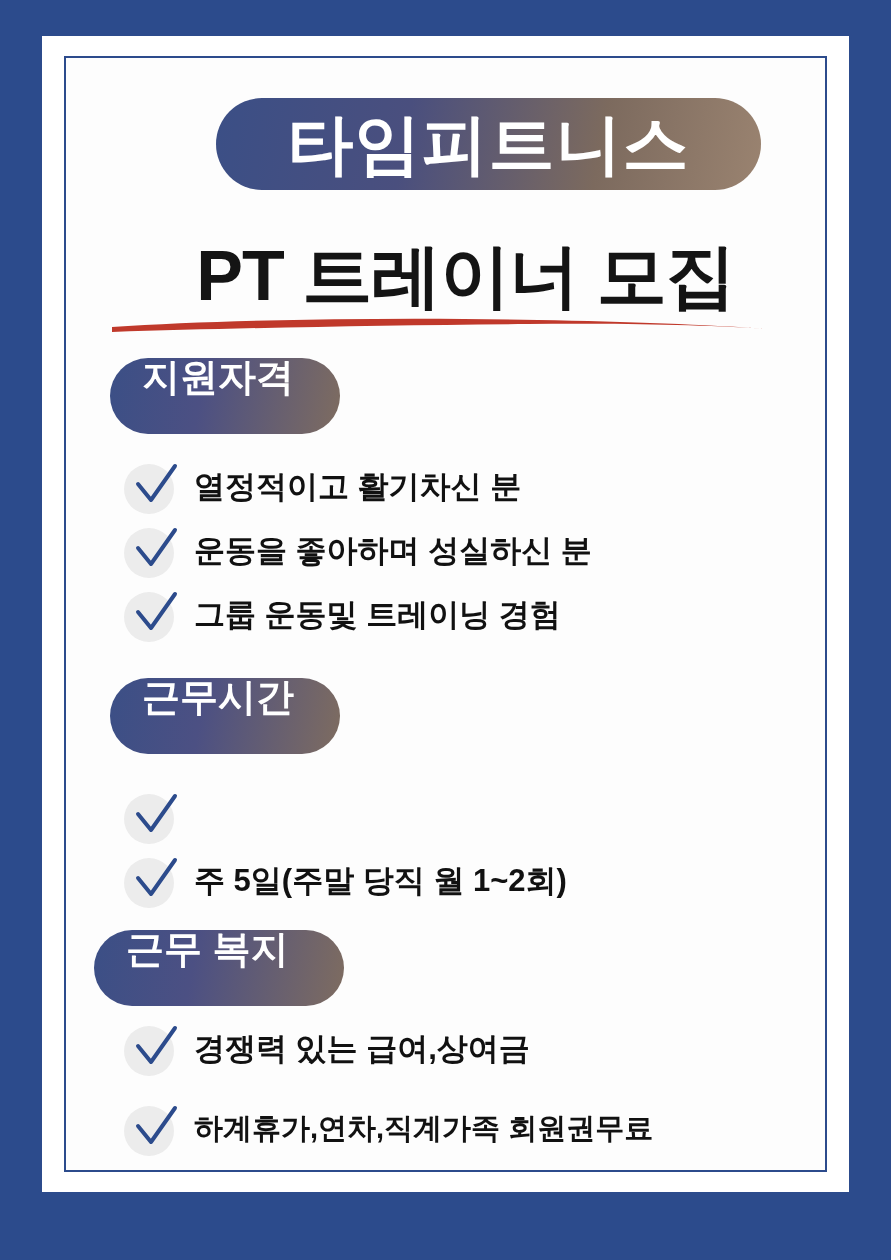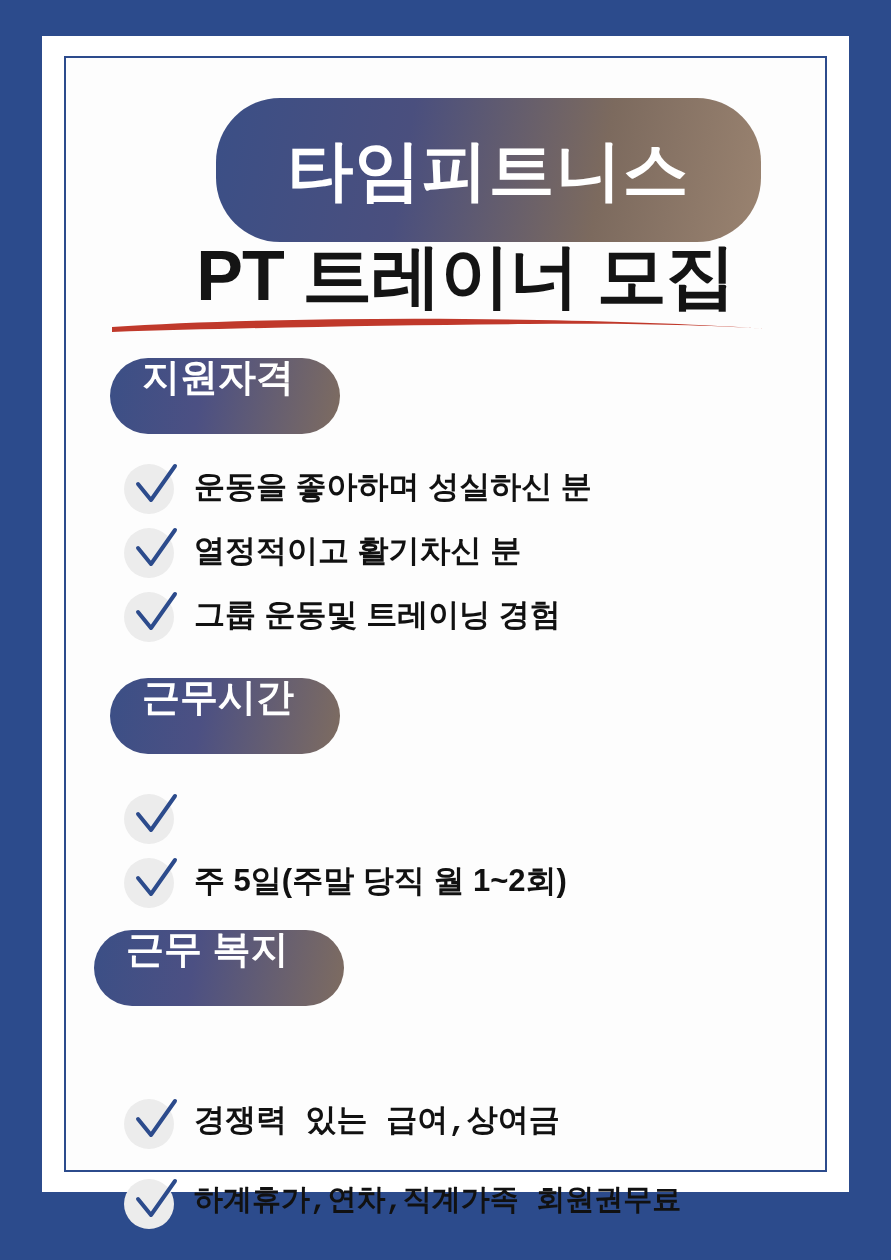--- a/index.html
+++ b/index.html
@@ -35,21 +35,21 @@
     background: #fdfdfd;
     box-sizing: border-box;
   }
 
   
   .brand-pill {
     position: absolute;
     left: 150px;
     top: 40px;
     width: 545px;
-    height: 144px;
+    height: 92px;
     border-radius: 64px;
     background: linear-gradient(100deg, #3b4f86 0%, #4a4f7e 35%, #7c6a5e 70%, #9a8370 100%);
     display: flex;
     align-items: center;
     justify-content: center;
   }
   .brand-text {
     color: #ffffff;
     font-size: 66px;
     font-weight: 700;
@@ -165,30 +165,30 @@
       <span>지원자격</span>
     </div>
     <div class="bullets" style="top:400px;">
       <div class="bullet">
         <div class="check-wrap">
           <div class="check-bg"></div>
           <svg class="check-mark" viewBox="0 0 52 52">
               <path d="M8,26 L21,42 L45,8" fill="none" stroke="#2c4b8c" stroke-width="4" stroke-linecap="round" stroke-linejoin="round"></path>
             </svg>
         </div>
+        <div class="bullet-text">열정적이고 활기차신 분</div>
+      </div>
+      <div class="bullet">
+        <div class="check-wrap">
+          <div class="check-bg"></div>
+          <svg class="check-mark" viewBox="0 0 52 52">
+              <path d="M8,26 L21,42 L45,8" fill="none" stroke="#2c4b8c" stroke-width="4" stroke-linecap="round" stroke-linejoin="round"></path>
+            </svg>
+        </div>
         <div class="bullet-text">운동을 좋아하며 성실하신 분</div>
-      </div>
-      <div class="bullet">
-        <div class="check-wrap">
-          <div class="check-bg"></div>
-          <svg class="check-mark" viewBox="0 0 52 52">
-              <path d="M8,26 L21,42 L45,8" fill="none" stroke="#2c4b8c" stroke-width="4" stroke-linecap="round" stroke-linejoin="round"></path>
-            </svg>
-        </div>
-        <div class="bullet-text">열정적이고 활기차신 분</div>
       </div>
       <div class="bullet">
         <div class="check-wrap">
           <div class="check-bg"></div>
           <svg class="check-mark" viewBox="0 0 52 52">
               <path d="M8,26 L21,42 L45,8" fill="none" stroke="#2c4b8c" stroke-width="4" stroke-linecap="round" stroke-linejoin="round"></path>
             </svg>
         </div>
         <div class="bullet-text">그룹 운동및 트레이닝 경험</div>
       </div>
@@ -213,21 +213,21 @@
               <path d="M8,26 L21,42 L45,8" fill="none" stroke="#2c4b8c" stroke-width="4" stroke-linecap="round" stroke-linejoin="round"></path>
             </svg>
         </div>
         <div class="bullet-text">주 5일(주말 당직 월 1~2회)</div>
       </div>
     </div>
 
     <div class="sec-pill" style="left:28px; top:872px; width:250px;">
       <span>근무 복지</span>
     </div>
-    <div class="bullets" style="top:1035px;font-family:Liberation Mono, monospace;">
+    <div class="bullets" style="top:962px;">
       <div class="bullet" style="margin-bottom:22px;">
         <div class="check-wrap">
           <div class="check-bg"></div>
           <svg class="check-mark" viewBox="0 0 52 52">
               <path d="M8,26 L21,42 L45,8" fill="none" stroke="#2c4b8c" stroke-width="4" stroke-linecap="round" stroke-linejoin="round"></path>
             </svg>
         </div>
         <div class="bullet-text">경쟁력 있는 급여,상여금</div>
       </div>
       <div class="bullet">

